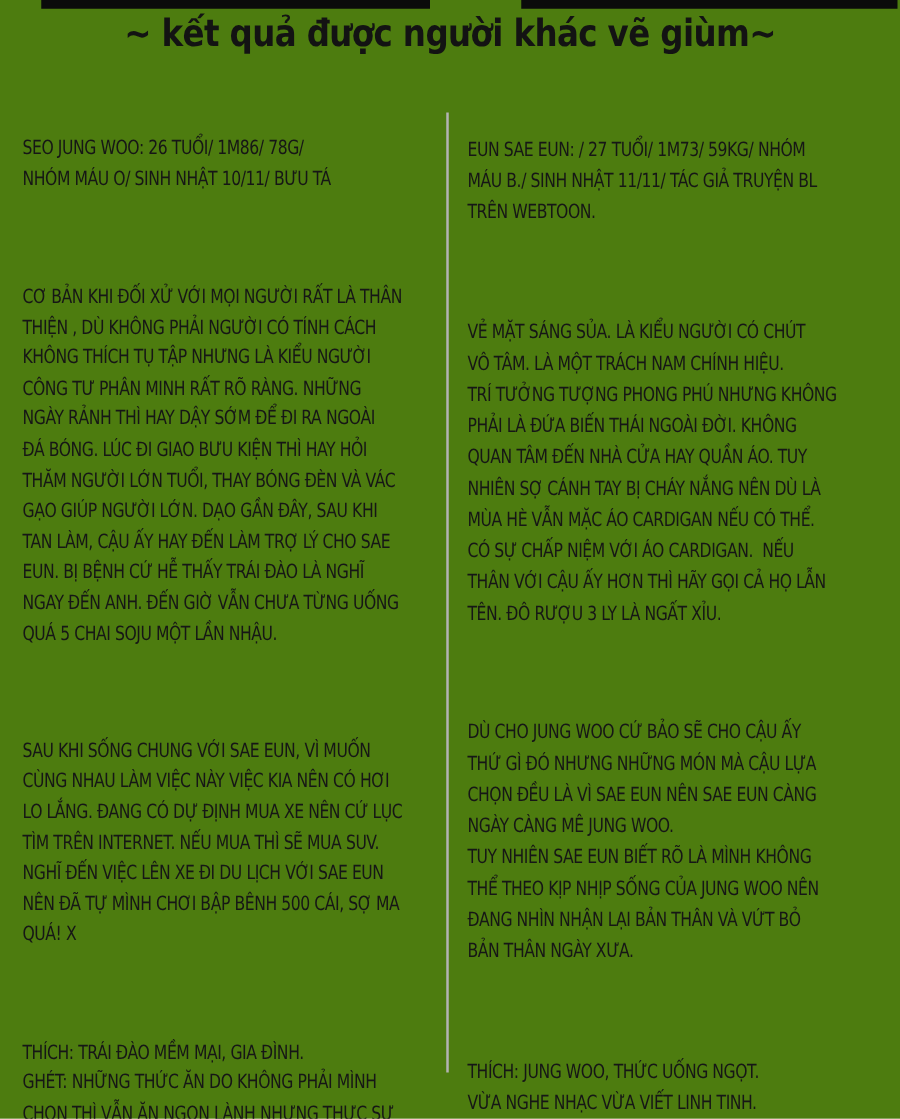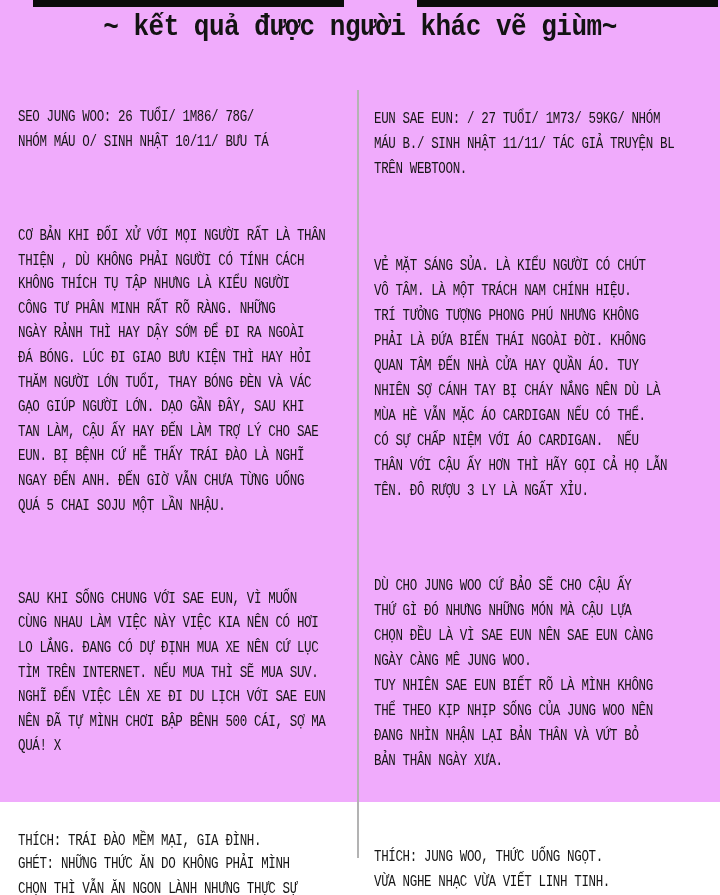--- a/index.html
+++ b/index.html
@@ -4,22 +4,22 @@
 <style>
   html,body{margin:0;padding:0;}
   body{
     width:720px;height:895px;
     background:#ffffff;
     font-family:"DejaVu Sans", sans-serif;
     overflow:hidden;
     position:relative;
   }
   .page{
-    position:absolute;left:0;top:0;width:720px;height:802px;
-    background:#f0abfc;color:#161616;font-family:Liberation Mono, monospace;
+    position:absolute;left:0;top:0;width:720px;height:895px;
+    background:#4d7c0f;color:#161616;
   }
   .topbar{
     position:absolute;top:0;height:7px;background:#0b0b0b;
   }
   .topbar.seg-a{left:33px;width:311px;}
   .topbar.seg-b{left:417px;width:301px;}
   .title{
     position:absolute;top:10px;left:0;width:720px;
     text-align:center;
     font-size:26px;font-weight:bold;letter-spacing:-0.5px;

